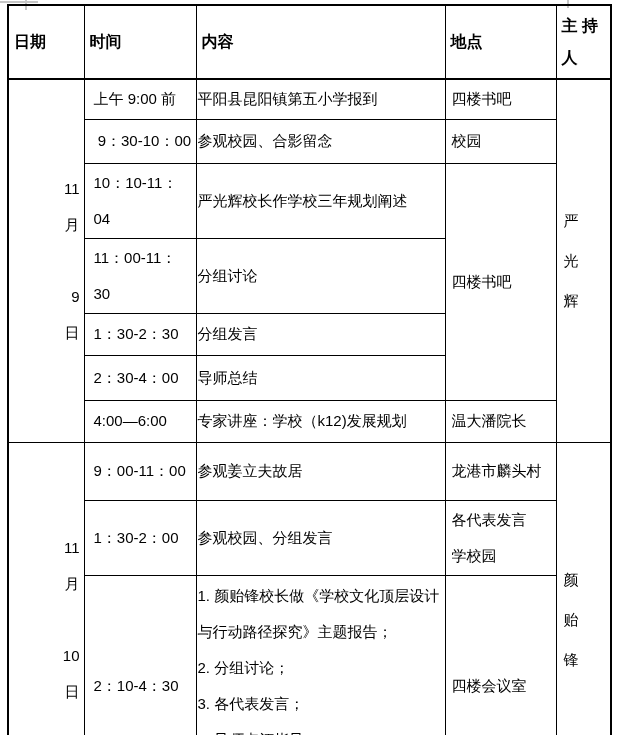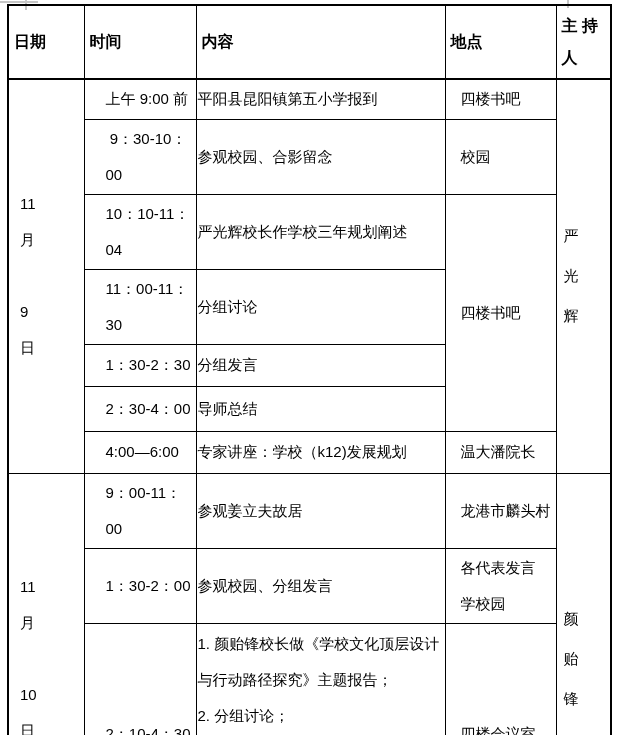--- a/index.html
+++ b/index.html
@@ -48,28 +48,29 @@
     font-size: 16px;
     font-weight: bold;
     border-bottom-width: 2px;
     line-height: 32px;
     padding-left: 5px;
     margin-top: 8px;
   }
   .schedule td.date-cell {
     padding-left: 11px;
     line-height: 36px;
+    text-align: right;
   }
   .schedule td.host-cell {
     line-height: 40px;
     padding-left: 7px;
   }
-  .schedule td.time-cell { padding-left: 21px; }
+  .schedule td.time-cell { padding-left: 9px; }
   .schedule td.content-cell { padding-left: 1px; }
-  .schedule td.location-cell { padding-left: 15px; margin-left: 24px; }
+  .schedule td.location-cell { padding-left: 6px; margin-left: 24px; }
 </style>
 </head>
 <body>
 
 <div class="page">
 
   <div class="artifact artifact-h"></div>
   <div class="artifact artifact-v1"></div>
   <div class="artifact artifact-v2"></div>
 

